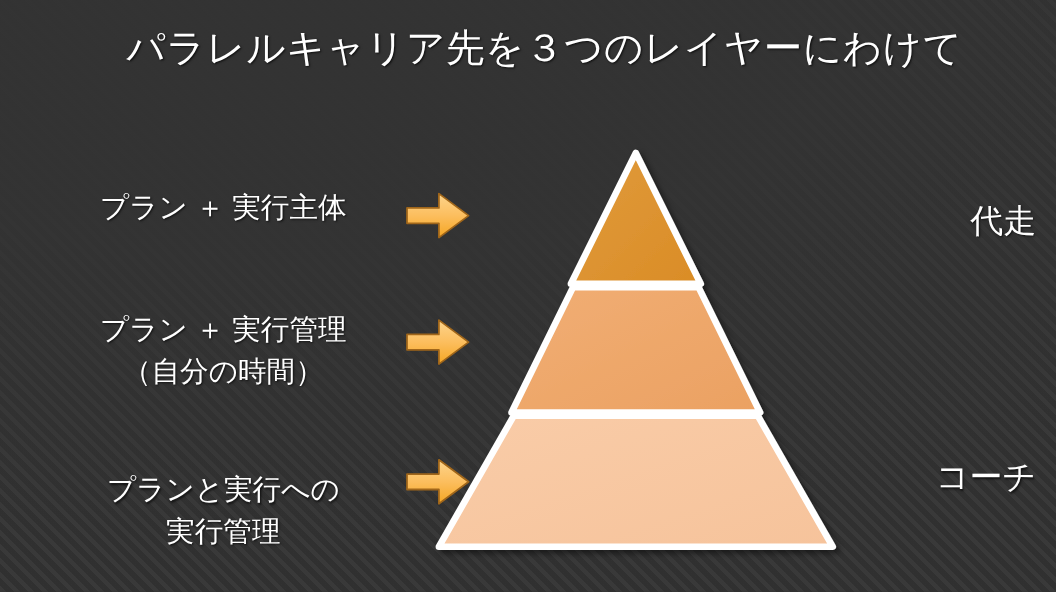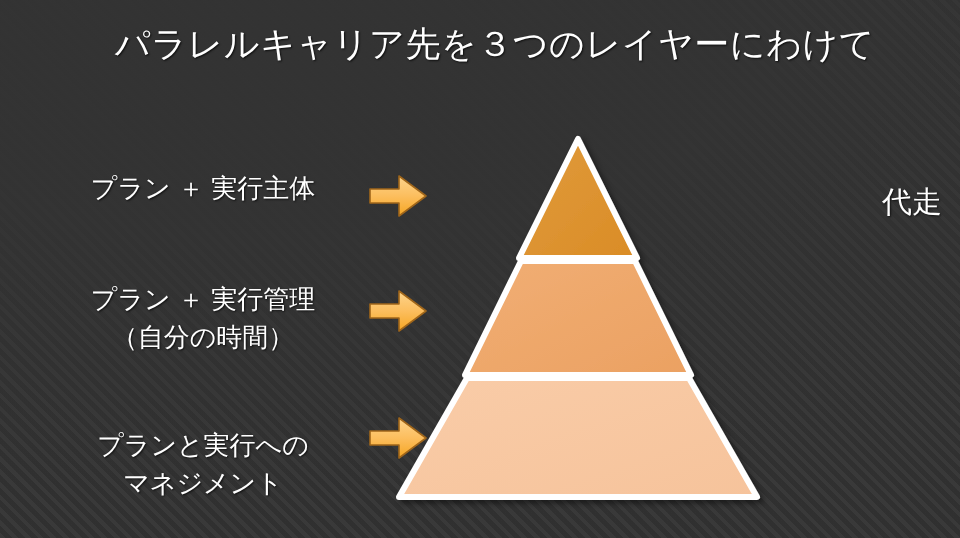--- a/index.html
+++ b/index.html
@@ -201,19 +201,20 @@
       <span class="lline">プラン ＋ 実行主体</span>
     </div>
 
     <div class="left-label" id="left-label-2">
       <span class="lline">プラン ＋ 実行管理</span>
       <span class="lline">（自分の時間）</span>
     </div>
 
     <div class="left-label" id="left-label-3">
       <span class="lline">プランと実行への</span>
-      <span class="lline">マネジメント</span>
+      <span class="lline">実行管理</span>
     </div>
 
     <div class="right-label" id="right-label-1">代走</div>
+    <div class="right-label" id="right-label-3">コーチ</div>
 
   </div>
 </div>
 
 </body></html>

